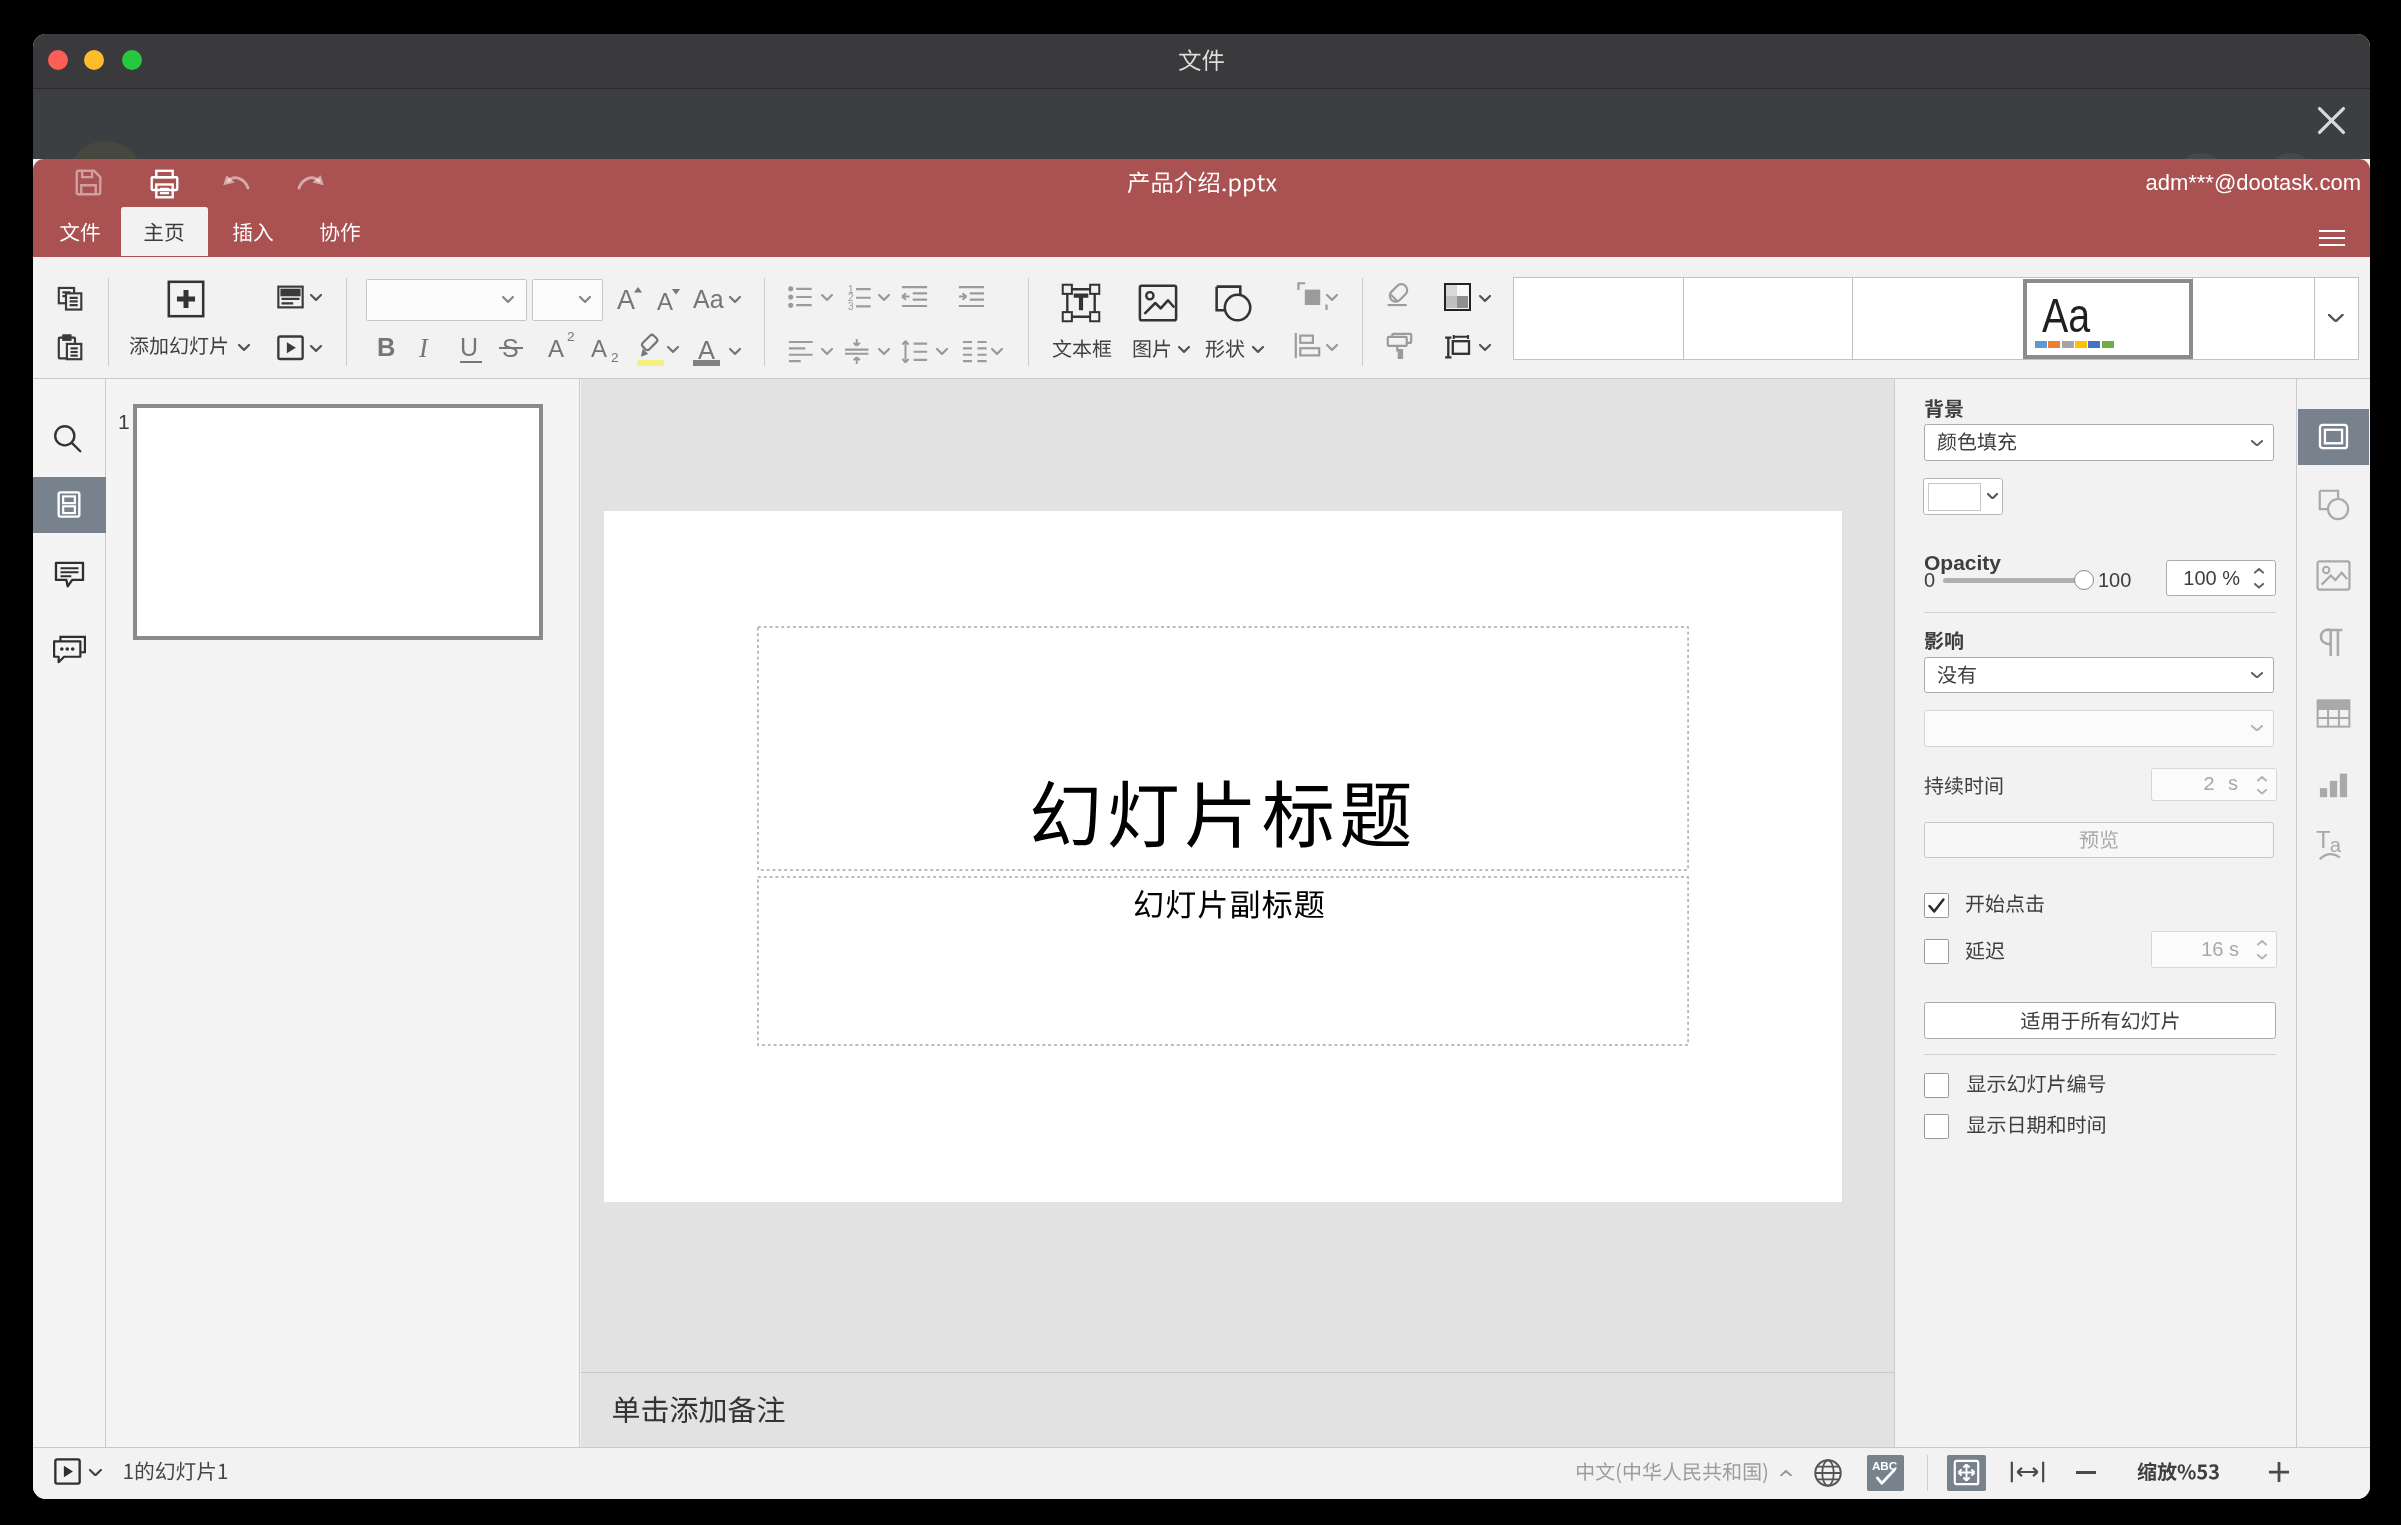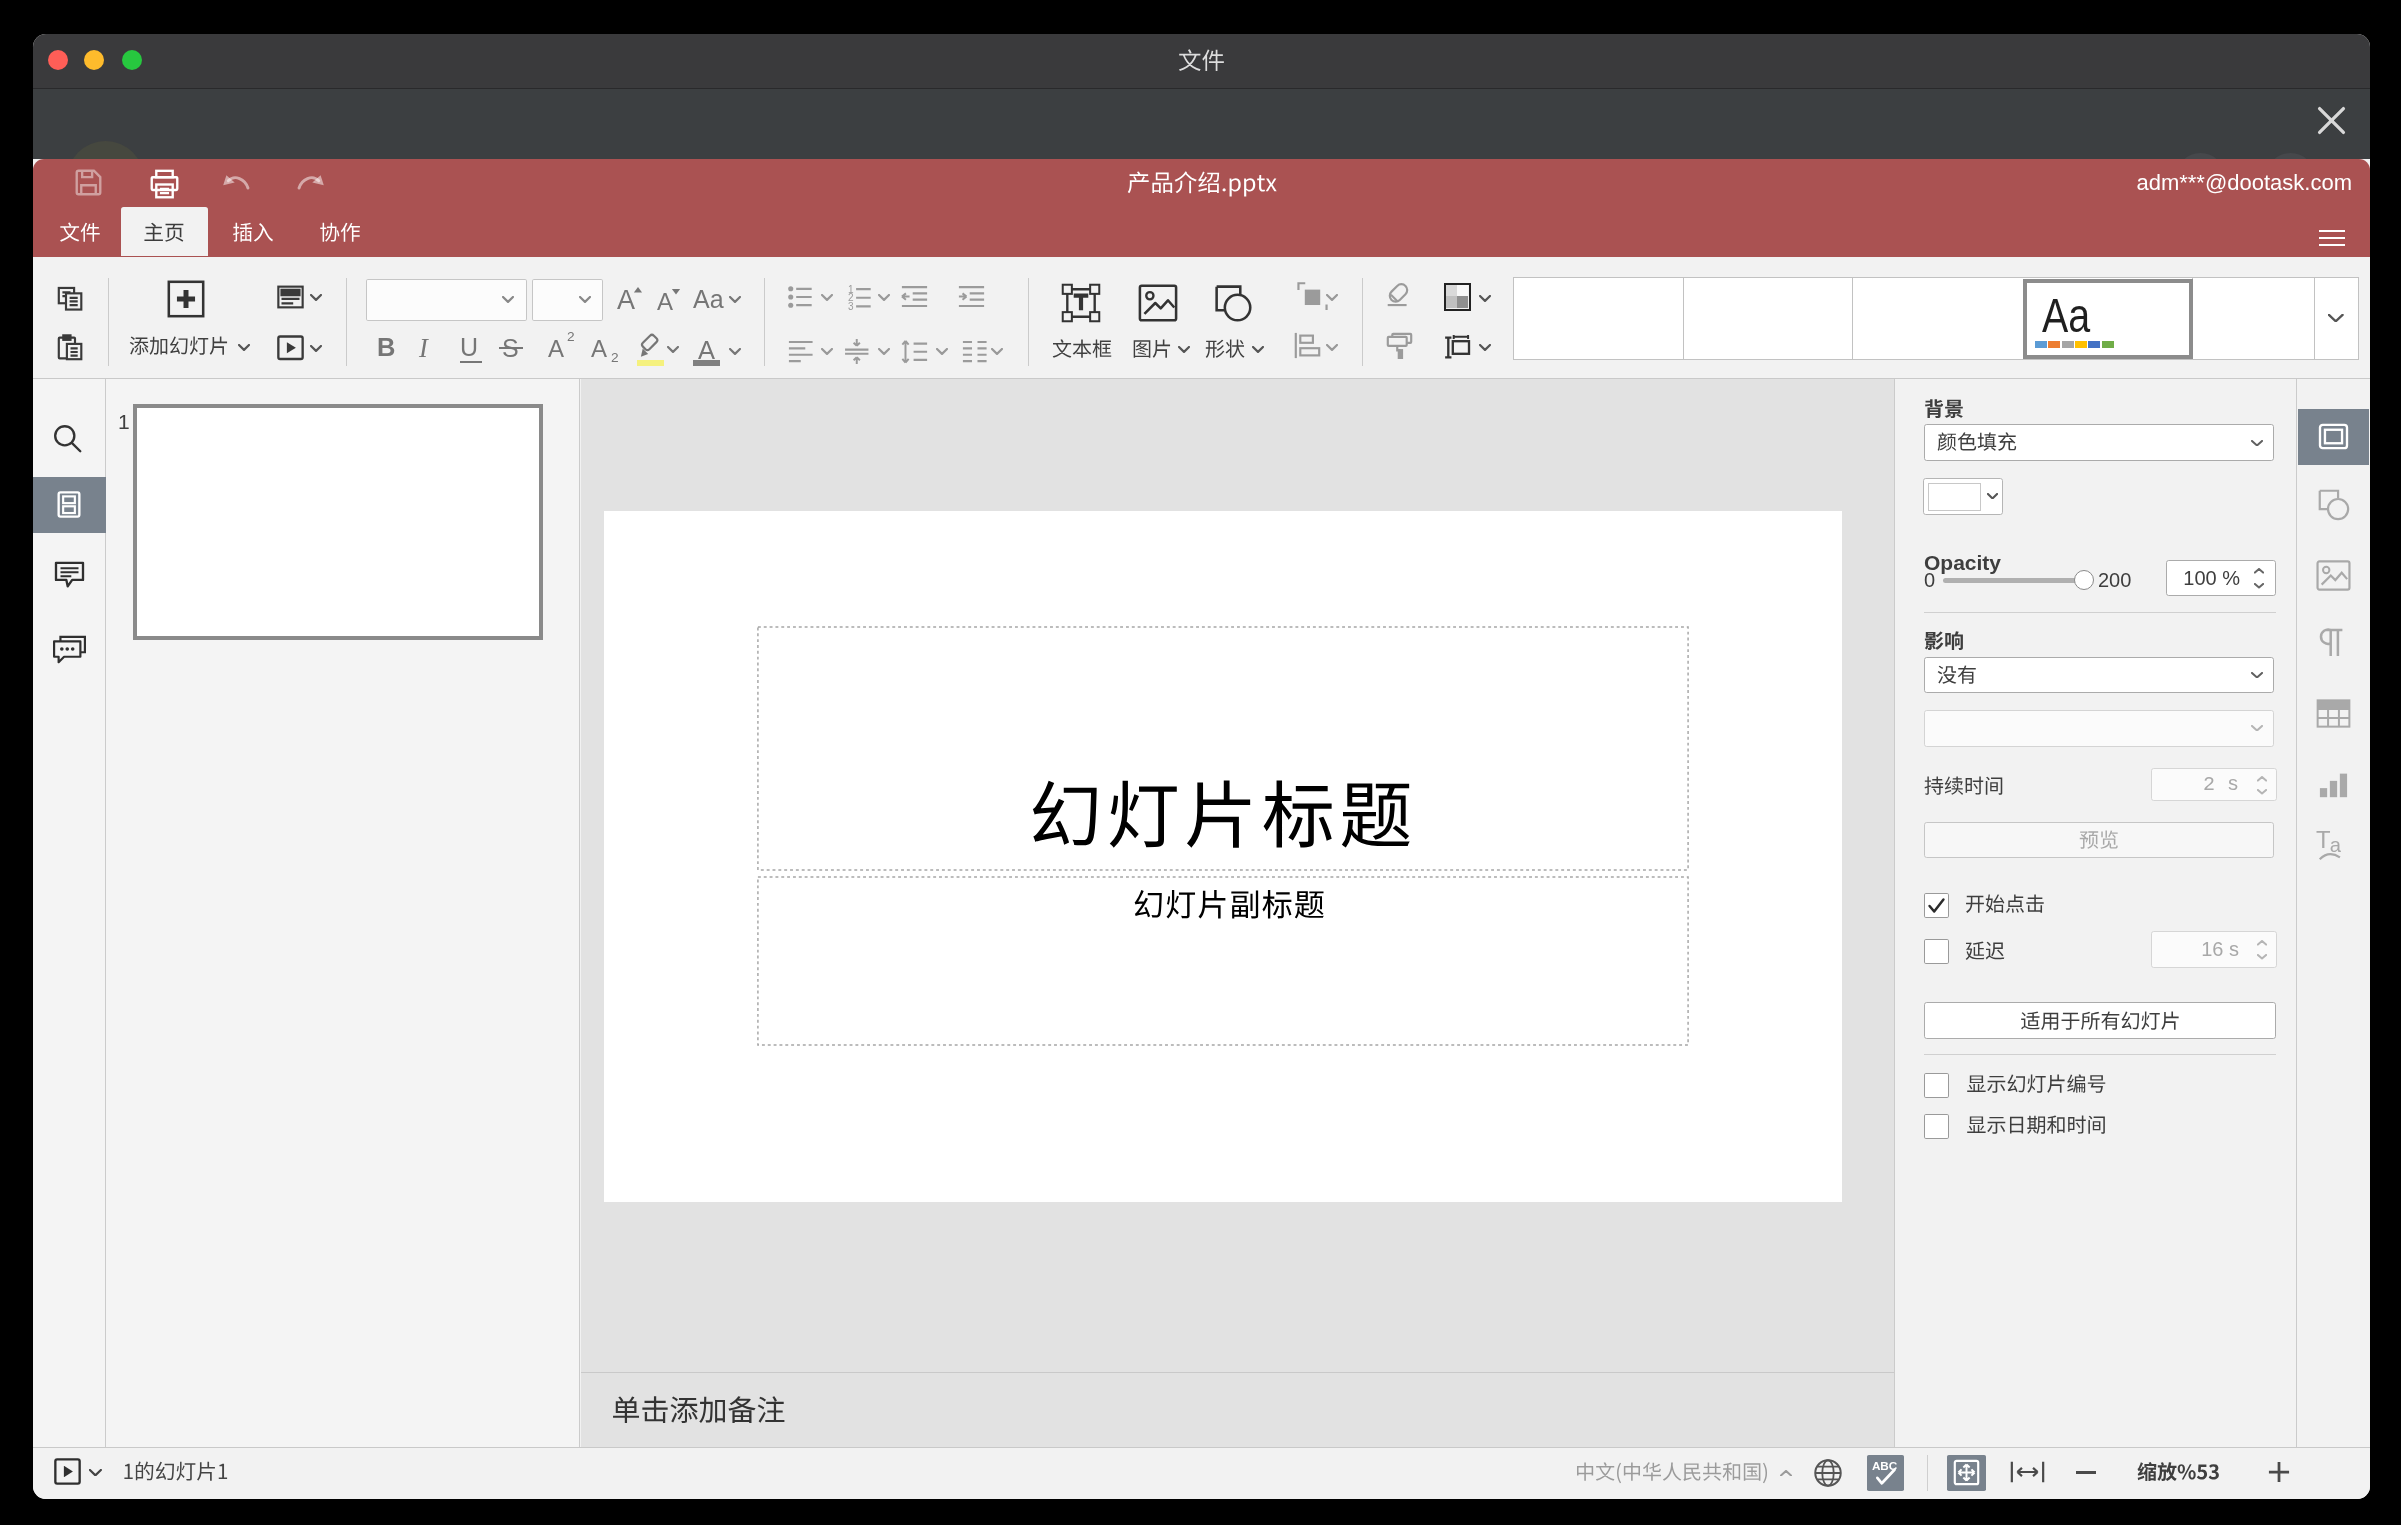--- a/index.html
+++ b/index.html
@@ -57,21 +57,21 @@
           <use href="#g5" x="2000.0"></use>
           <use href="#g6" x="3000.0"></use>
           <use href="#g7" x="4000.0"></use>
           <use href="#g8" x="4278.0"></use>
           <use href="#g8" x="4898.0"></use>
           <use href="#g9" x="5518.0"></use>
           <use href="#g10" x="5895.0"></use>
         </g>
       </svg>
     </div>
-<div style="position:absolute;font-family:'Liberation Sans',sans-serif;font-size:22px;font-weight:400;color:#ffffff;line-height:22px;top:138px;white-space:nowrap;right:18px;">adm***@dootask.com</div>
+<div style="position:absolute;font-family:'Liberation Sans',sans-serif;font-size:22px;font-weight:400;color:#ffffff;line-height:22px;top:138px;white-space:nowrap;right:9px;">adm***@dootask.com</div>
 <div class="abs" style="left:2286px;top:196px;width:25.5px;height:2.4px;background:#fff"></div>
 <div class="abs" style="left:2286px;top:203px;width:25.5px;height:2.4px;background:#fff"></div>
 <div class="abs" style="left:2286px;top:210px;width:25.5px;height:2.4px;background:#fff"></div>
 <div class="abs" style="left:88px;top:173px;width:87px;height:49px;background:#f2f2f2;border-radius:2.7px 2.7px 0 0"></div>
 <div style="position:absolute;left:25.5px;top:182px;line-height:0">
       <svg class="t" width="42" height="30" viewBox="0 -1160 2000.0 1448" style="width:42px;height:30px" fill="#ffffff">
         <g transform="scale(1,-1)">
           <use href="#g1" x="0.0"></use>
           <use href="#g2" x="1000.0"></use>
         </g>
@@ -483,21 +483,21 @@
     </svg>
 <div class="abs" style="left:1890px;top:444px;width:80px;height:37px;background:#fff;border:1.4px solid #b5b5b5;border-radius:2.7px"></div>
 <div class="abs" style="left:1895px;top:449px;width:53px;height:28px;background:#fff;border:1.4px solid #c8c8c8"></div>
 <svg style="position:absolute;left:1954px;top:459px" width="11" height="6.4" viewBox="0 0 12 7">
       <path d="M1 1 L6.0 6 L11 1" fill="none" stroke="#555" stroke-width="2.3" stroke-linecap="round" stroke-linejoin="round"></path>
     </svg>
 <div style="position:absolute;font-family:'Liberation Sans',sans-serif;font-size:21px;font-weight:700;color:#3e3e3e;line-height:21px;top:500px;white-space:nowrap;left:1891px;margin-top:18px;">Opacity</div>
 <div style="position:absolute;font-family:'Liberation Sans',sans-serif;font-size:20px;font-weight:400;color:#3e3e3e;line-height:20px;top:536px;white-space:nowrap;left:1891px;">0</div>
 <div class="abs" style="left:1910px;top:544px;width:146px;height:4.6px;background:#b0b0b0;border-radius:2.7px"></div>
 <div class="abs" style="left:2041px;top:536px;width:20px;height:20px;background:#fff;border:1.8px solid #8a8a8a;border-radius:50%"></div>
-<div style="position:absolute;font-family:'Liberation Sans',sans-serif;font-size:20px;font-weight:400;color:#3e3e3e;line-height:20px;top:536px;white-space:nowrap;left:2065px;">200</div>
+<div style="position:absolute;font-family:'Liberation Sans',sans-serif;font-size:20px;font-weight:400;color:#3e3e3e;line-height:20px;top:536px;white-space:nowrap;left:2065px;">100</div>
 <div class="abs" style="left:2133px;top:526px;width:110px;height:36px;background:#fff;border:1.4px solid #ababab;border-radius:2.7px"></div>
 <div style="position:absolute;font-family:'Liberation Sans',sans-serif;font-size:20px;font-weight:400;color:#3e3e3e;line-height:20px;top:534px;white-space:nowrap;right:130px;">100 %</div>
 <svg style="position:absolute;left:2221px;top:534px" width="10" height="5.5" viewBox="0 0 11 6">
       <path d="M1 5 L5.5 1 L10 5" fill="none" stroke="#666" stroke-width="2.2" stroke-linecap="round" stroke-linejoin="round"></path>
     </svg>
 <svg style="position:absolute;left:2221px;top:549px" width="10" height="5.5" viewBox="0 0 11 6">
       <path d="M1 1 L5.5 5 L10 1" fill="none" stroke="#666" stroke-width="2.2" stroke-linecap="round" stroke-linejoin="round"></path>
     </svg>
 <div class="abs" style="left:1891px;top:578px;width:352px;height:1.4px;background:#d0d0d0"></div>
 <div style="position:absolute;left:1891px;top:591px;line-height:0">

